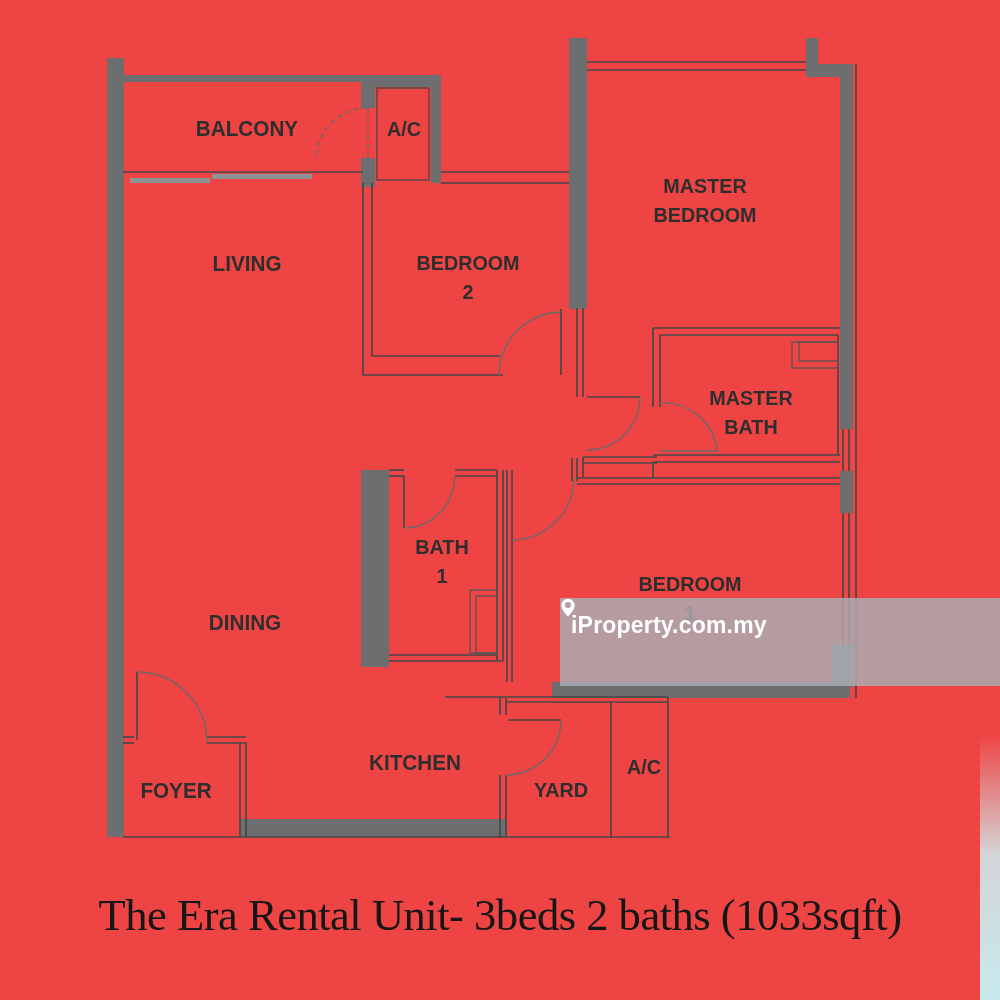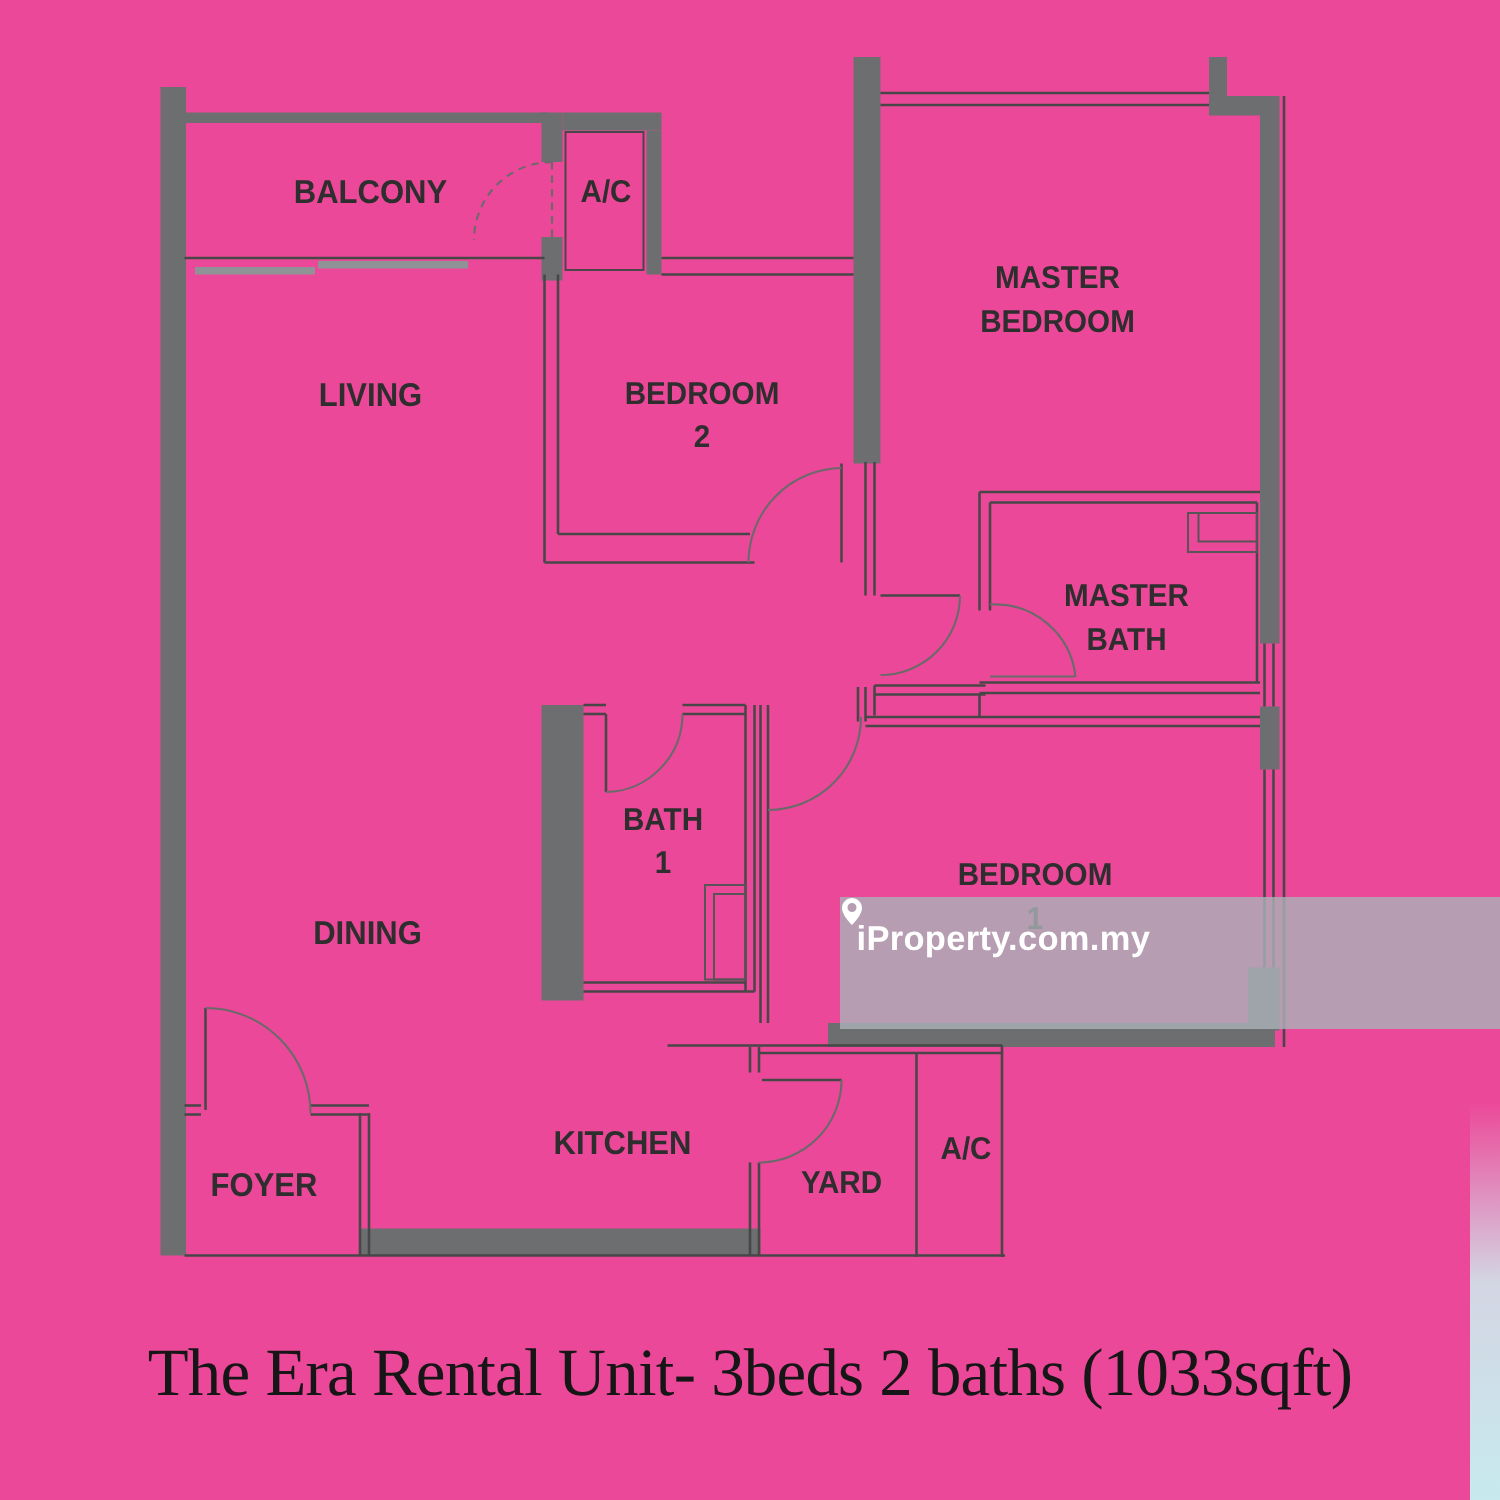--- a/index.html
+++ b/index.html
@@ -1,17 +1,17 @@
 <!DOCTYPE html>
 <html><head>
 <meta charset="utf-8">
 <style>
   html,body{margin:0;padding:0;background:#ffffff;}
   .stage{
-    position:relative;width:1000px;height:1000px;background:#ec4899;overflow:hidden;
+    position:relative;width:1000px;height:1000px;background:#ef4444;overflow:hidden;
     font-family:"Liberation Sans", sans-serif;
   }
   svg{position:absolute;left:0;top:0;}
   .labels-layer{position:absolute;left:0;top:0;width:1000px;height:868px;pointer-events:none;}
   .room-label{
     position:absolute;transform:translate(-50%,-50%) scaleX(0.94);
     color:#2e2e2e;font-weight:700;letter-spacing:0px;line-height:29px;
     white-space:pre-line;text-align:center;
   }
   .watermark{

